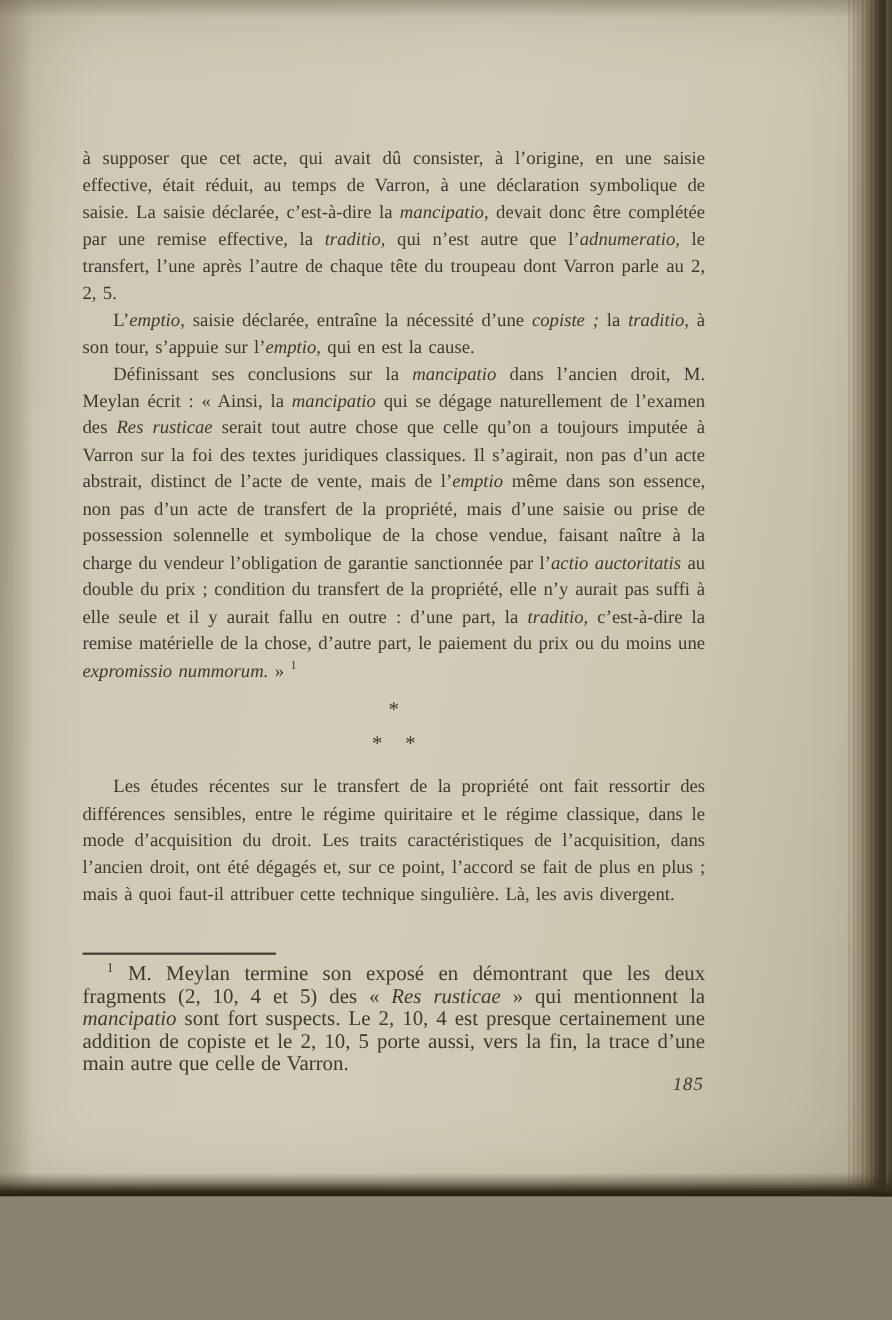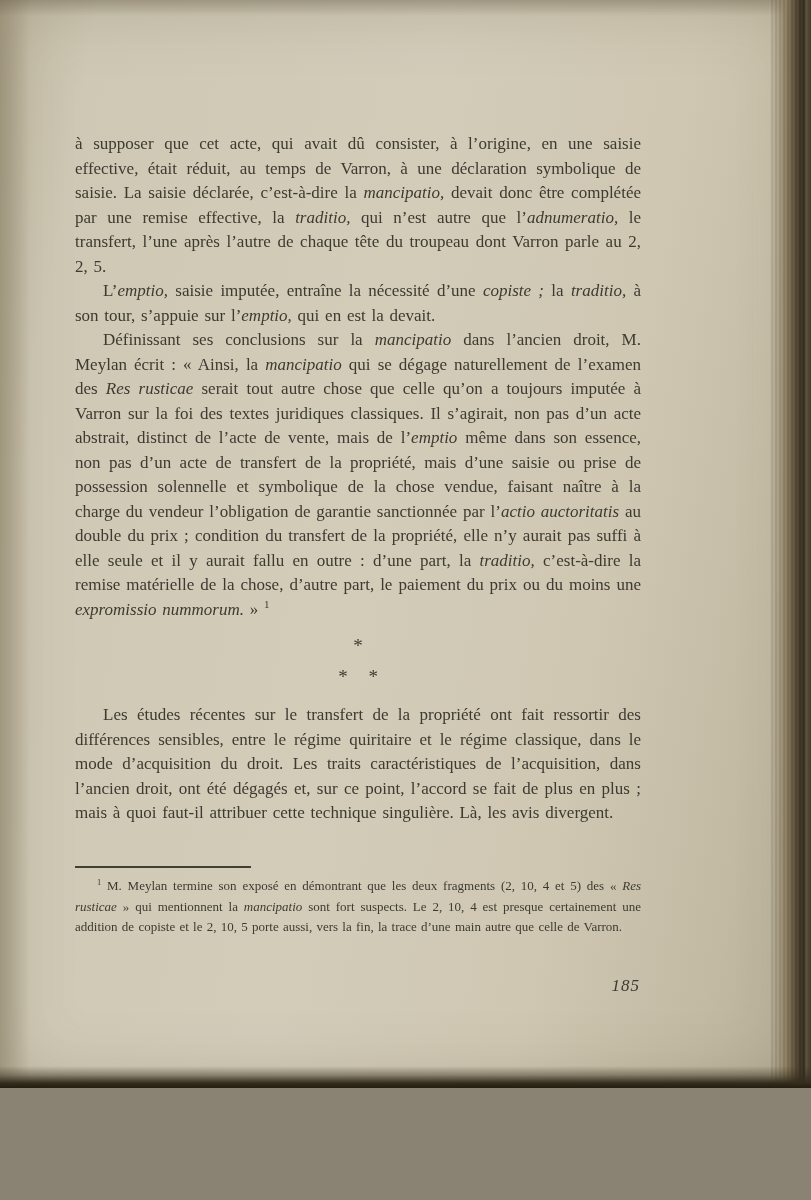--- a/index.html
+++ b/index.html
@@ -87,21 +87,21 @@
     width: 176px;
     height: 2px;
     background: #413e35;
   }
   .footnote {
     position: absolute;
     left: 75px;
     top: 876px;
     width: 566px;
     margin: 0;
-    font-size: 13px;
+    font-size: 19px;
     line-height: 20.5px;
     text-align: justify;
     text-indent: 22px;
     word-spacing: 1px;
   }
   sup {
     font-size: 0.65em;
     line-height: 0;
   }
   .page-number {
@@ -127,21 +127,21 @@
 </head>
 <body>
 
 <div class="photo">
 
   <div class="edge-left"></div>
   <div class="edge-top"></div>
 
   <div class="textblock">
     <p class="para"><span>à supposer que cet acte, qui avait dû consister, à l’origine, en une saisie effective, était réduit, au temps de Varron, à une déclaration symbolique de saisie. La saisie déclarée, c’est-à-dire la </span><span style="font-style: italic;">mancipatio,</span><span> devait donc être complétée par une remise effective, la </span><span style="font-style: italic;">traditio,</span><span> qui n’est autre que l’</span><span style="font-style: italic;">adnumeratio,</span><span> le transfert, l’une après l’autre de chaque tête du troupeau dont Varron parle au 2, 2, 5.</span></p>
-    <p class="para indent"><span>L’</span><span style="font-style: italic;">emptio,</span><span> saisie imputée, entraîne la nécessité d’une </span><span style="font-style: italic;">copiste ;</span><span> la </span><span style="font-style: italic;">traditio,</span><span> à son tour, s’appuie sur l’</span><span style="font-style: italic;">emptio,</span><span> qui en est la devait.</span></p>
+    <p class="para indent"><span>L’</span><span style="font-style: italic;">emptio,</span><span> saisie déclarée, entraîne la nécessité d’une </span><span style="font-style: italic;">copiste ;</span><span> la </span><span style="font-style: italic;">traditio,</span><span> à son tour, s’appuie sur l’</span><span style="font-style: italic;">emptio,</span><span> qui en est la cause.</span></p>
     <p class="para indent"><span>Définissant ses conclusions sur la </span><span style="font-style: italic;">mancipatio</span><span> dans l’ancien droit, M. Meylan écrit : « Ainsi, la </span><span style="font-style: italic;">mancipatio</span><span> qui se dégage naturellement de l’examen des </span><span style="font-style: italic;">Res rusticae</span><span> serait tout autre chose que celle qu’on a toujours imputée à Varron sur la foi des textes juridiques classiques. Il s’agirait, non pas d’un acte abstrait, distinct de l’acte de vente, mais de l’</span><span style="font-style: italic;">emptio</span><span> même dans son essence, non pas d’un acte de transfert de la propriété, mais d’une saisie ou prise de possession solennelle et symbolique de la chose vendue, faisant naître à la charge du vendeur l’obligation de garantie sanctionnée par l’</span><span style="font-style: italic;">actio auctoritatis</span><span> au double du prix ; condition du transfert de la propriété, elle n’y aurait pas suffi à elle seule et il y aurait fallu en outre : d’une part, la </span><span style="font-style: italic;">traditio,</span><span> c’est-à-dire la remise matérielle de la chose, d’autre part, le paiement du prix ou du moins une </span><span style="font-style: italic;">expromissio nummorum.</span><span> » </span><sup>1</sup></p>
 
     <div class="separator">
       <div class="row1">*</div>
       <div class="row2">* *</div>
     </div>
 
     <p class="para indent"><span>Les études récentes sur le transfert de la propriété ont fait ressortir des différences sensibles, entre le régime quiritaire et le régime classique, dans le mode d’acquisition du droit. Les traits caractéristiques de l’acquisition, dans l’ancien droit, ont été dégagés et, sur ce point, l’accord se fait de plus en plus ; mais à quoi faut-il attribuer cette technique singulière. Là, les avis divergent.</span></p>
   </div>
 

